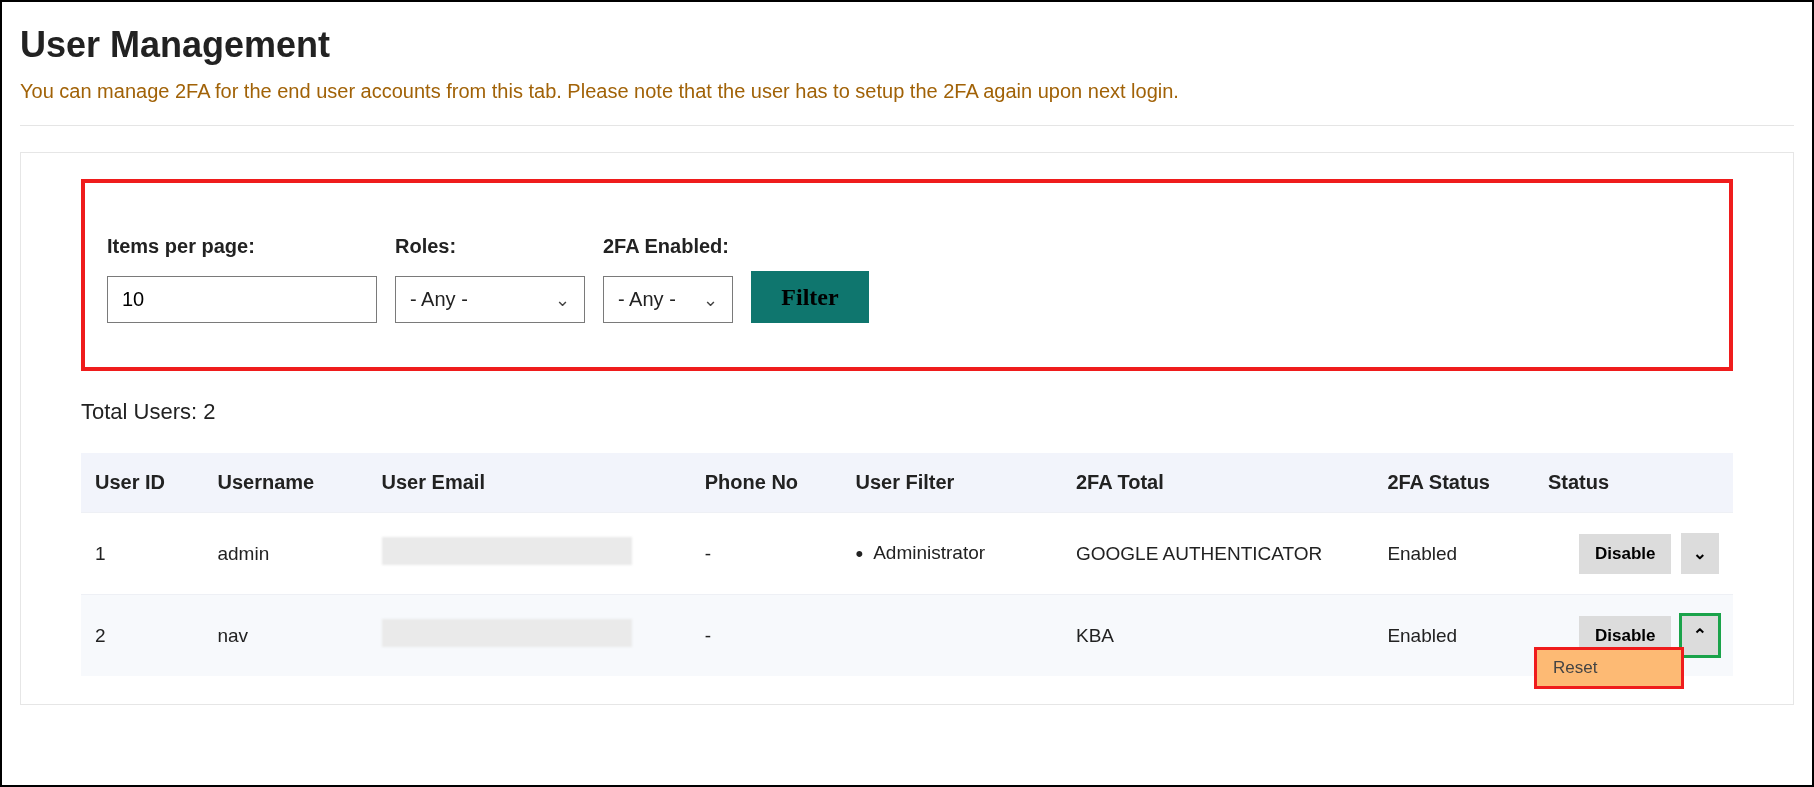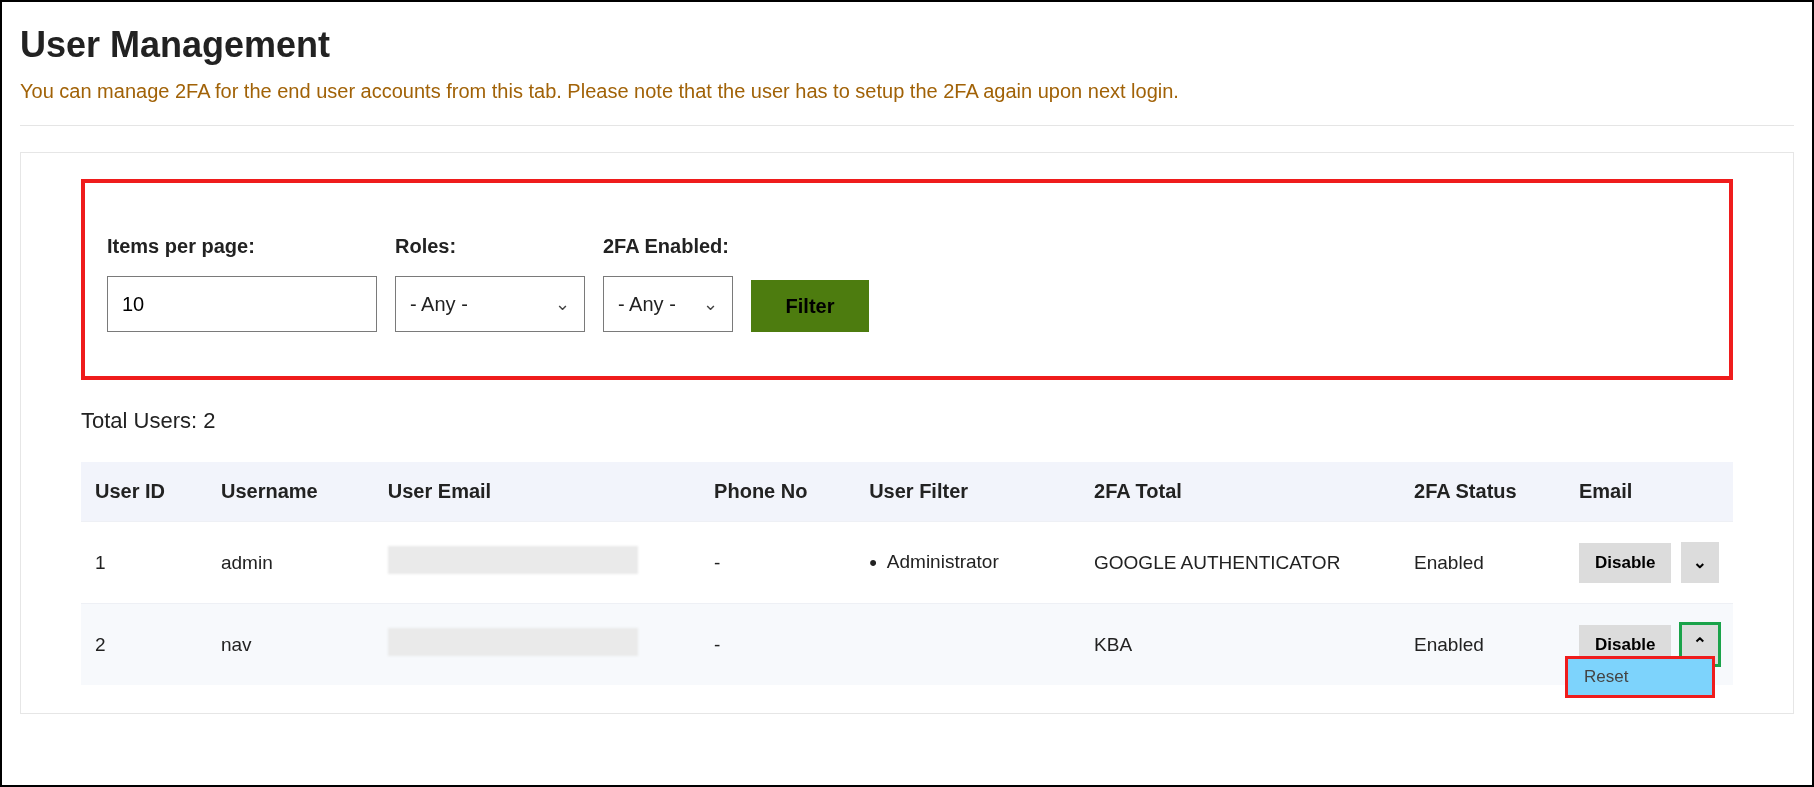--- a/index.html
+++ b/index.html
@@ -45,44 +45,45 @@
   .field {
     display: flex;
     flex-direction: column;
   }
   .field-label {
     font-weight: 700;
     font-size: 20px;
     margin-bottom: 18px;
   }
   .text-input, .select-input {
-    height: 56px;
+    height: 47px;
     border: 1px solid #7a7a7a;
     font-size: 20px;
     padding: 0 14px;
     background: #fff;
     display: flex;
     align-items: center;
     justify-content: space-between;
     cursor: pointer;
   }
   .text-input { cursor: text; }
   .w-name { width: 370px; }
   .w-items { width: 270px; }
   .w-roles { width: 190px; }
   .w-2fa { width: 130px; }
   .chev { font-size: 18px; color: #444; margin-left: 8px; user-select:none;}
   .btn-filter {
     height: 52px;
     width: 118px;
-    background: #4d7c0f;
-    border: none;
-    font-size: 20px;
-    font-weight: 700;
-    cursor: pointer;
+    background: #0f766e;
+    border: none;
+    font-size: 24px;
+    font-weight: 700;
+    cursor: pointer;
+    font-family: Liberation Serif, serif;
   }
   .total-users {
     font-size: 22px;
     margin: 12px 0 28px 0;
     color: #222;
   }
   table {
     width: 100%;
     border-collapse: collapse;
     font-size: 19px;
@@ -113,41 +114,42 @@
     font-size: 22px;
     vertical-align: middle;
   }
   .btn-disable {
     background: #dcdcdc;
     border: none;
     padding: 10px 16px;
     font-size: 17px;
     font-weight: 700;
     cursor: pointer;
+    margin-left: 31px;
   }
   .btn-caret {
     background: #dcdcdc;
     border: none;
     padding: 10px 12px;
     font-size: 17px;
     font-weight: 700;
     cursor: pointer;
     margin-left: 4px;
   }
   .action-cell { white-space: nowrap; position: relative; }
   .caret-highlight {
     outline: 3px solid #1aa34a;
     outline-offset: -1px;
   }
   .dropdown-reset {
     position: absolute;
     top: 52px;
     left: 0;
     width: 150px;
-    background: #7dd3fc;
+    background: #fdba74;
     border: 3px solid #ef1c1c;
     padding: 8px 16px;
     font-size: 17px;
     color: #444;
     cursor: pointer;
     z-index: 5;
   }
   th:nth-child(1), td:nth-child(1){ width:130px; }
   th:nth-child(2), td:nth-child(2){ width:170px; }
   th:nth-child(3), td:nth-child(3){ width:330px; }
@@ -199,21 +201,21 @@
   <table>
     <thead>
       <tr>
         <th>User ID</th>
         <th>Username</th>
         <th>User Email</th>
         <th>Phone No</th>
         <th>User Filter</th>
         <th>2FA Total</th>
         <th>2FA Status</th>
-        <th>Email</th>
+        <th>Status</th>
       </tr>
     </thead>
     <tbody>
       <tr>
         <td>1</td>
         <td>admin</td>
         <td><span class="email-redact"></span></td>
         <td>-</td>
         <td><span class="role-bullet">Administrator</span></td>
         <td>GOOGLE AUTHENTICATOR</td>

